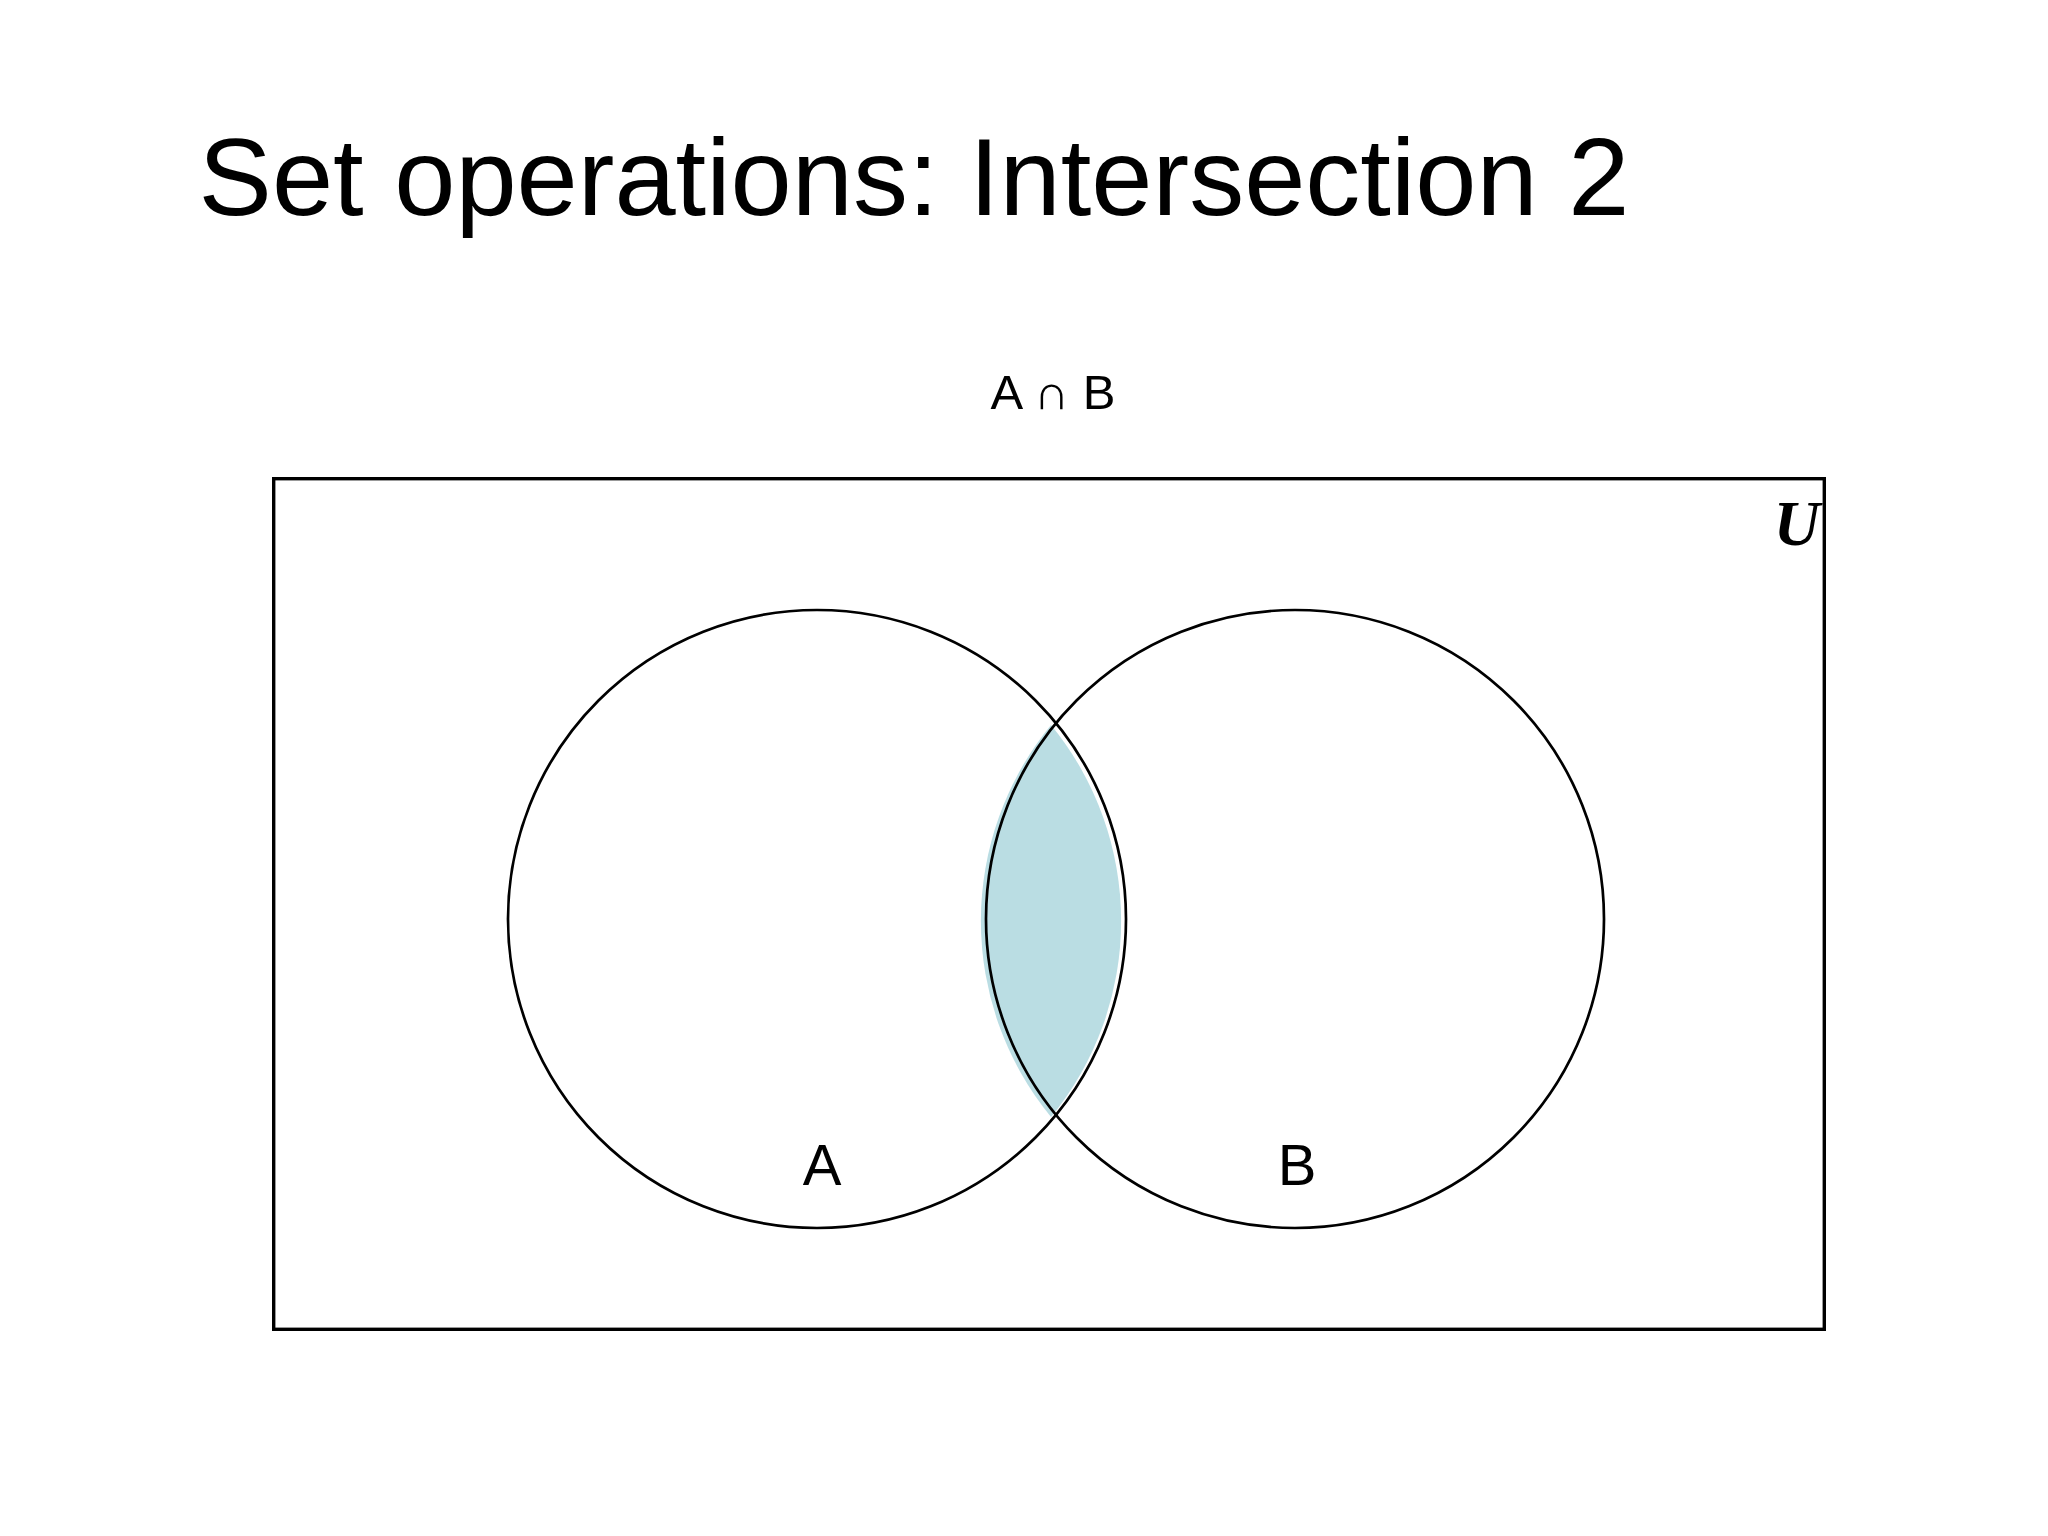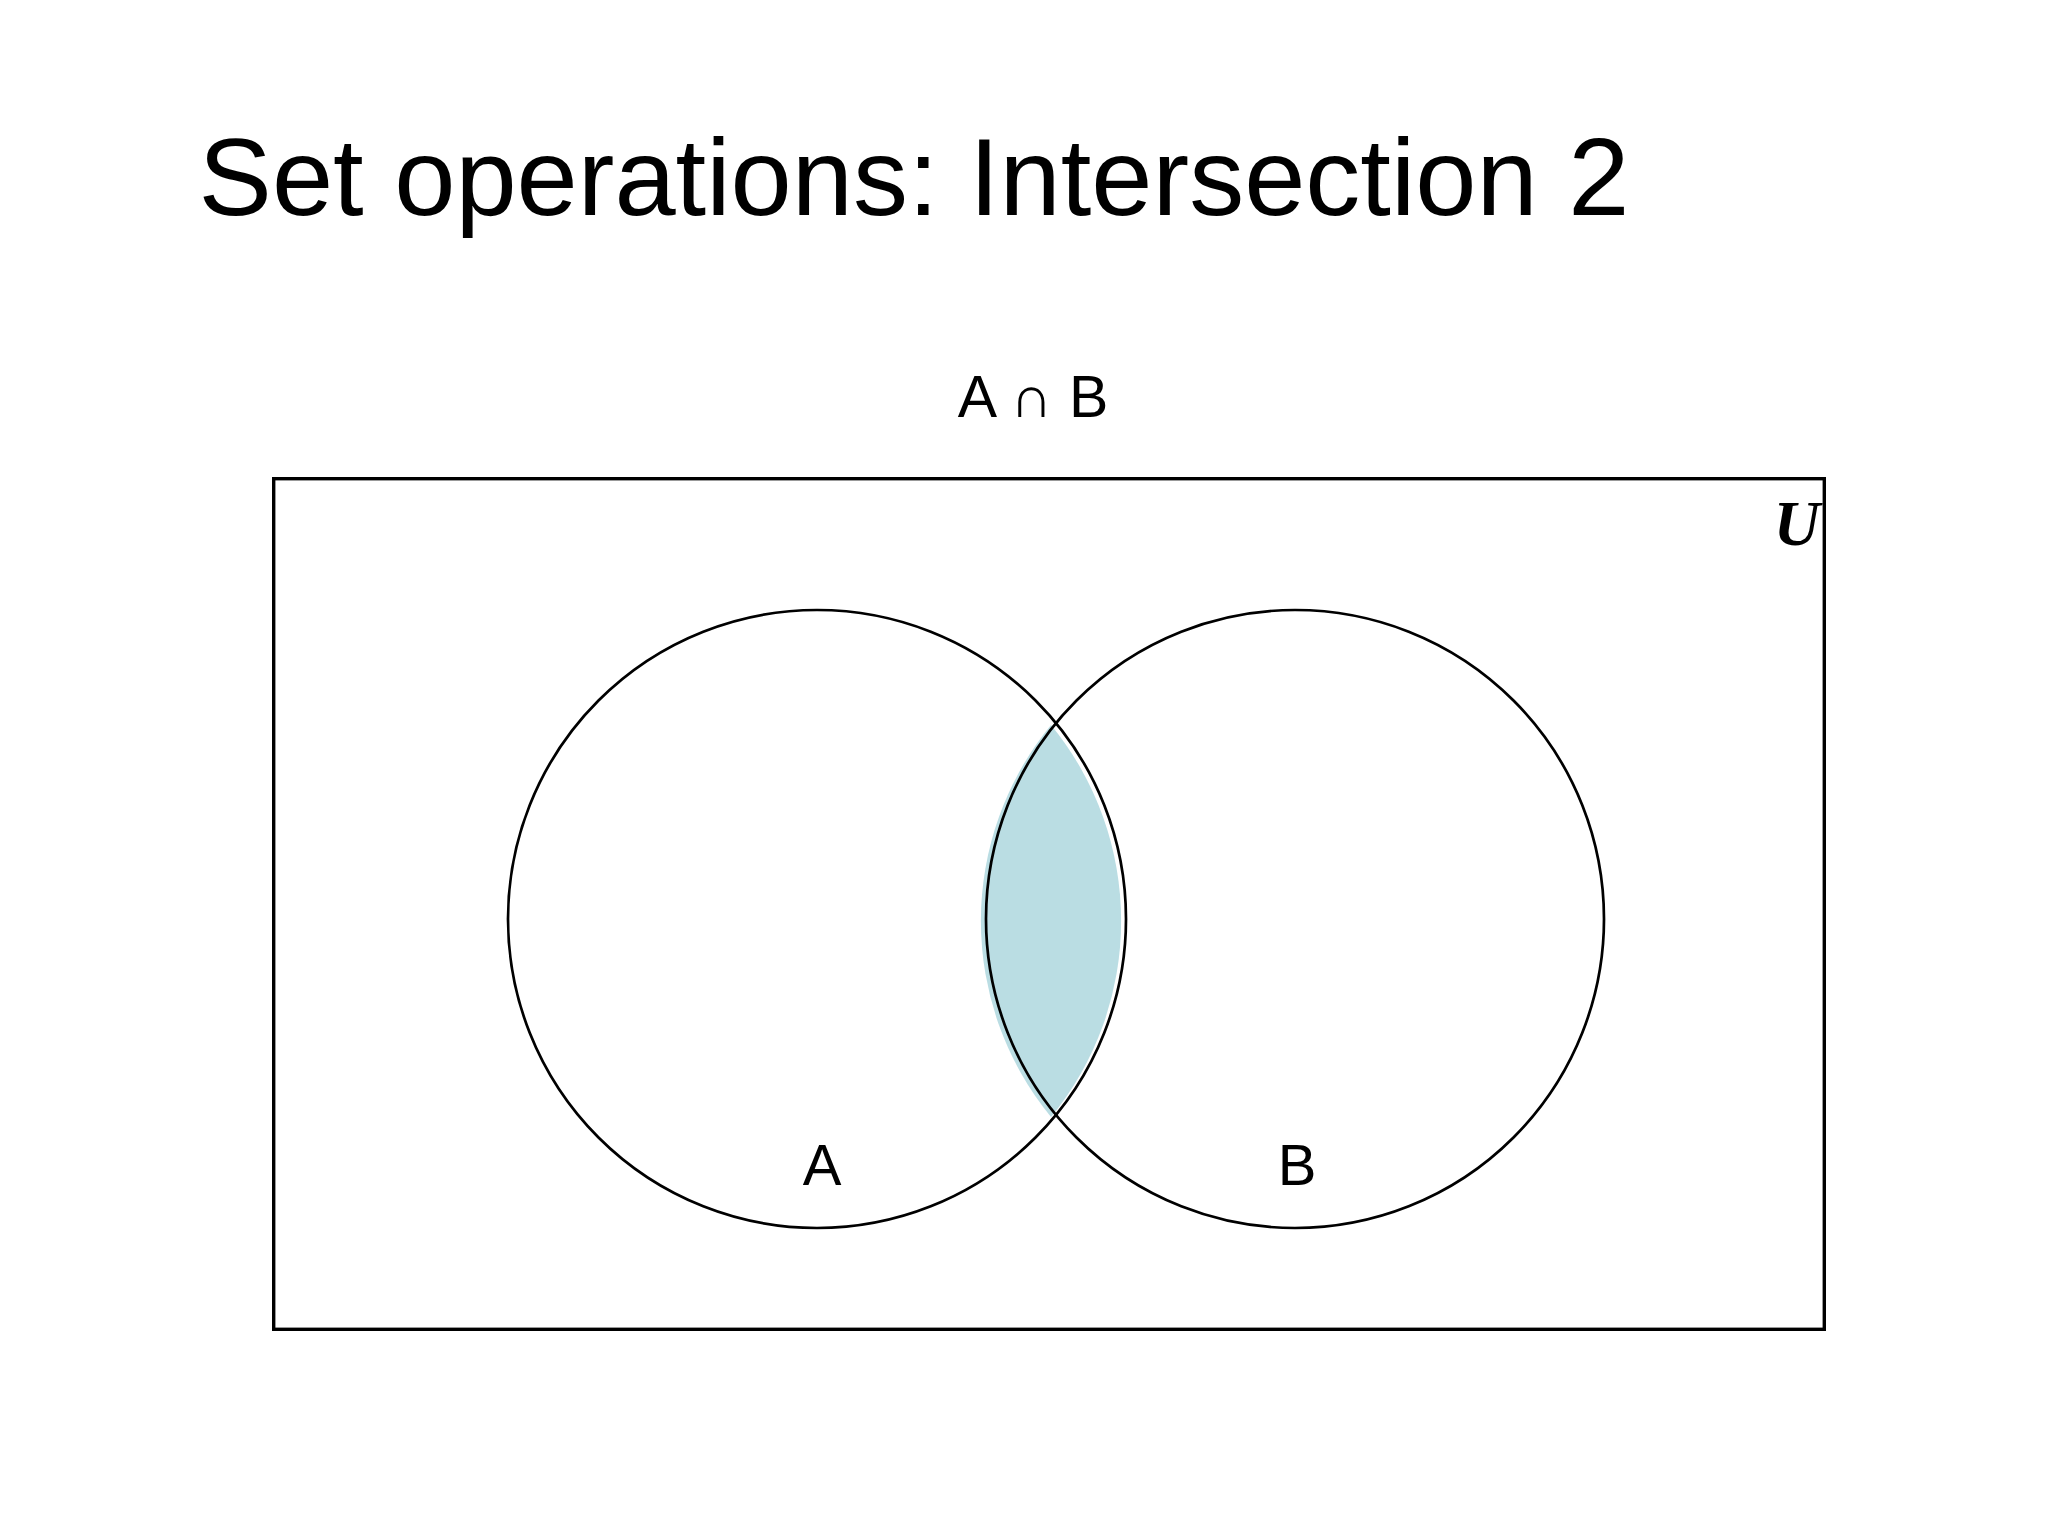--- a/index.html
+++ b/index.html
@@ -22,24 +22,24 @@
     left: 0;
     width: 100%;
     text-align: center;
     font-size: 110px;
     line-height: 1.1;
     white-space: nowrap;
   }
   .expr {
     position: absolute;
     top: 368px;
-    left: 256px;
+    left: 276px;
     width: 1554px;
     text-align: center;
-    font-size: 59px;
+    font-size: 49px;
     line-height: 1;
   }
   .venn {
     position: absolute;
     left: 272px;
     top: 477px;
   }
   .label-u {
     position: absolute;
     top: 492px;

